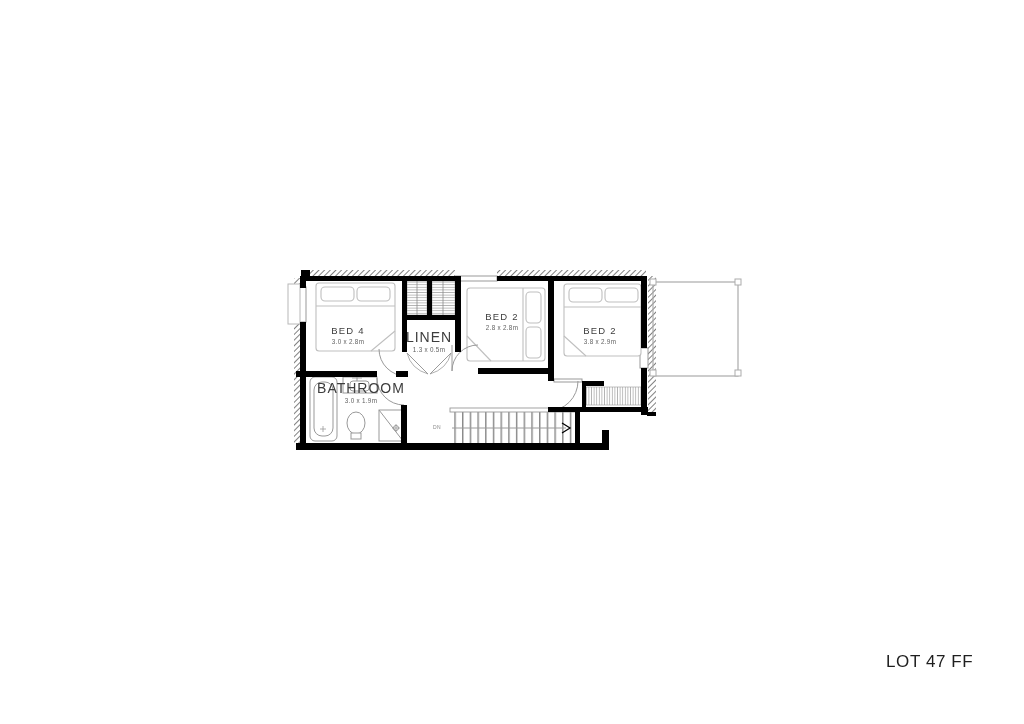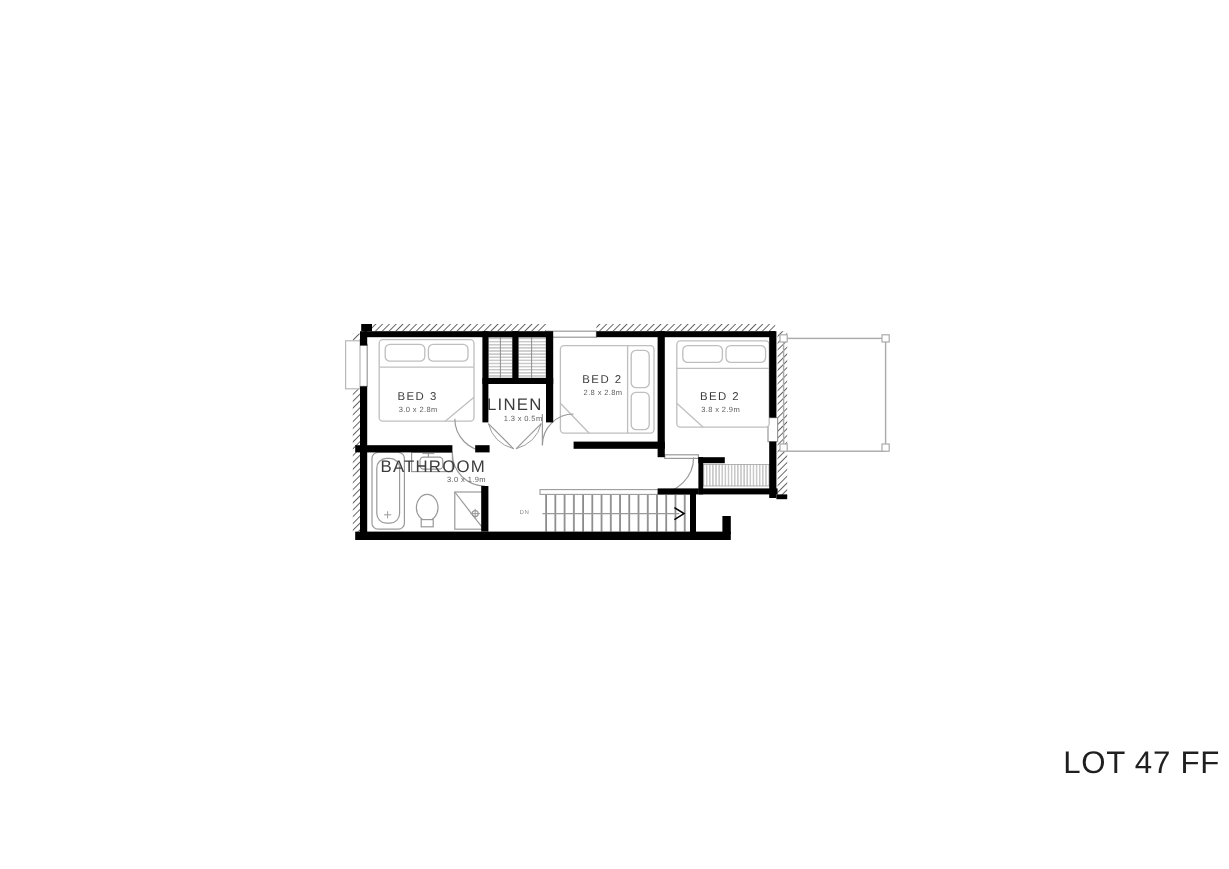--- a/index.html
+++ b/index.html
@@ -2,31 +2,31 @@
 <html><head>
 <meta charset="utf-8">
 <style>
   html,body{margin:0;padding:0;background:#ffffff;}
   .canvas{
     position:relative;width:1024px;height:724px;background:#ffffff;overflow:hidden;
     font-family:"Liberation Sans", sans-serif;
   }
   .plan-svg{position:absolute;left:0;top:0;}
   .room-label{
-    position:absolute;transform:translateX(-50%);text-align:right;
+    position:absolute;transform:translateX(-50%);text-align:center;
     color:#3d3d3d;line-height:1.15;white-space:nowrap;pointer-events:none;
   }
   .rname{font-size:9.5px;letter-spacing:1.2px;}
   .rname.sm{font-size:14px;letter-spacing:1px;}
   .rdims{font-size:6.3px;color:#5f5f5f;letter-spacing:.3px;margin-top:1px;}
   .dn-label{
     position:absolute;left:433px;top:424px;font-size:5px;color:#8a8a8a;letter-spacing:.5px;
   }
   .lot-title{
-    position:absolute;left:886px;top:620px;font-size:26px;color:#1f1f1f;letter-spacing:.6px;
+    position:absolute;left:886px;top:652px;font-size:17px;color:#1f1f1f;letter-spacing:.6px;
   }
 </style>
 </head>
 <body>
 
 <div class="canvas">
 
   <svg class="plan-svg" width="1024" height="724" viewBox="0 0 1024 724">
     <defs>
       <pattern id="hatch" width="4" height="4" patternUnits="userSpaceOnUse" patternTransform="rotate(45)">
@@ -163,21 +163,21 @@
       <rect x="548" y="276" width="6" height="105"></rect>
       <rect x="548" y="407" width="34" height="5"></rect>
       <rect x="575" y="409" width="5" height="35"></rect>
       <rect x="582" y="381" width="22" height="5"></rect>
       <rect x="582" y="381" width="4" height="31"></rect>
       <rect x="582" y="407" width="66" height="5"></rect>
     </g>
   </svg>
 
   <div class="room-label" style="left:348px;top:326px">
-    <div class="rname">BED 3</div>
+    <div class="rname">BED 4</div>
     <div class="rdims">3.0 x 2.8m</div>
   </div>
 
   <div class="room-label" style="left:429px;top:329px">
     <div class="rname sm">LINEN</div>
     <div class="rdims">1.3 x 0.5m</div>
   </div>
 
   <div class="room-label" style="left:502px;top:312px">
     <div class="rname">BED 2</div>

